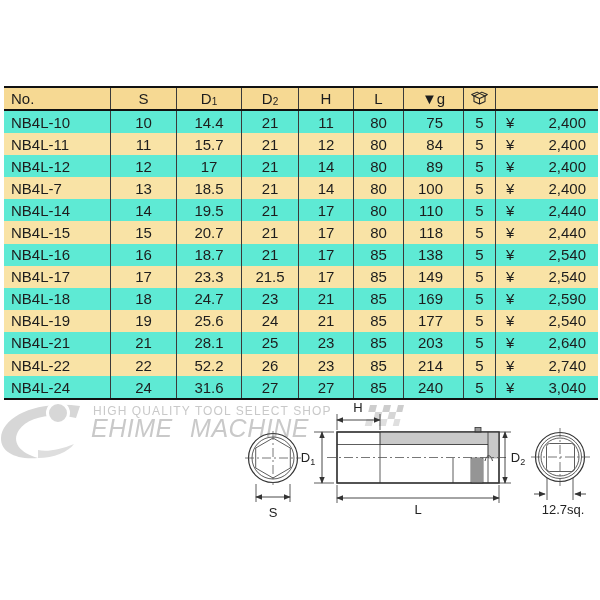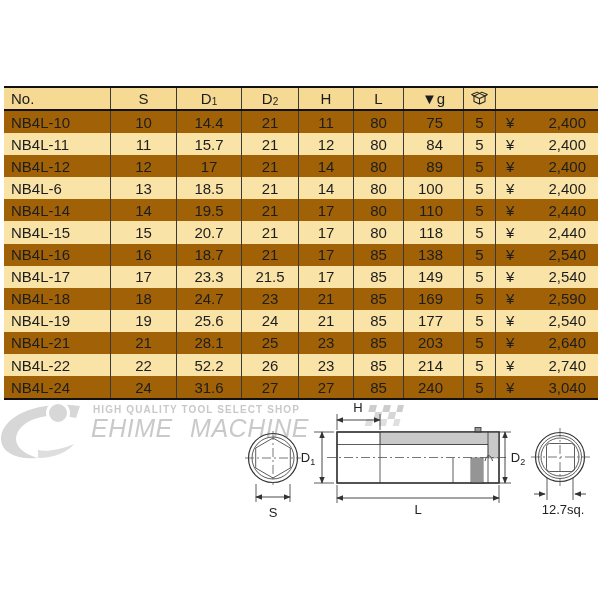--- a/index.html
+++ b/index.html
@@ -7,41 +7,41 @@
     font-family:"Liberation Sans","DejaVu Sans",sans-serif; position:relative; }
   .page { position:absolute; inset:0; }
 
   
   .tbl { position:absolute; left:4px; top:86px; width:594px;
          border-top:2.5px solid var(--tbl-border);
          border-bottom:2.5px solid var(--tbl-border);
          color:var(--txt); }
   .thead { display:flex; height:23px; background:var(--head-bg);
            border-bottom:2px solid var(--tbl-border); align-items:stretch; }
-  .trow  { display:flex; height:22.1px; align-items:stretch; background:#a16207; }
+  .trow  { display:flex; height:22.1px; align-items:stretch; background:#5eead4; }
   .trow:nth-child(even) { background:var(--row-bg); }
   .cell  { display:flex; align-items:center; justify-content:center;
            font-size:15px; border-right:1px solid var(--grid); overflow:hidden; }
   .cell sub { font-size:10px; line-height:1; transform:translateY(3px); }
   .c0 { width:107px; justify-content:flex-start; padding-left:7px; }
   .c1 { width:66px; } .c2 { width:65px; } .c3 { width:57px; }
   .c4 { width:55px; } .c5 { width:50px; }
   .c6 { width:60px; justify-content:flex-end; padding-right:20px; }
   .c7 { width:32px; }
   .c8 { width:97px; border-right:none; }
   .h.c6 { justify-content:center; padding-right:0; }
   .h.c8 { font-size:12px; letter-spacing:0.5px;margin-top:39px; }
   .price { justify-content:space-between; padding:0 7px 0 10px; }
   .pkg-icon svg { display:block; }
 
   
   .brand { position:absolute; left:0; top:396px; width:420px; height:70px;
            color:var(--wm); pointer-events:none; }
   .brand .swoosh { position:absolute; left:0; top:4px; }
-  .tagline { position:absolute; left:93px; top:8px; font-size:10px; font-weight:bold;
+  .tagline { position:absolute; left:93px; top:8px; font-size:12px; font-weight:normal;
              letter-spacing:1.1px; color:var(--wm); white-space:nowrap; }
   .brand-name { position:absolute; left:91px; top:18px; font-size:25px; font-weight:normal;
                 font-style:italic; letter-spacing:0.5px; word-spacing:10px;
                 color:var(--wm); white-space:nowrap; }
   .flag { position:absolute; left:362px; top:9px; }
 
   
   .diagram { position:absolute; left:0; top:390px; width:600px; height:160px; }
   .diagram svg { display:block; }
   .dline { stroke:var(--dline); stroke-width:1.2; fill:none; }
@@ -134,21 +134,21 @@
           <div class="cell c4">14</div>
           <div class="cell c5">80</div>
           <div class="cell c6">89</div>
           <div class="cell c7">5</div>
           <div class="cell c8 price">
             <span>¥</span>
             <span>2,400</span>
           </div>
         </div>
         <div class="trow">
-          <div class="cell c0">NB4L-6</div>
+          <div class="cell c0">NB4L-7</div>
           <div class="cell c1">13</div>
           <div class="cell c2">18.5</div>
           <div class="cell c3">21</div>
           <div class="cell c4">14</div>
           <div class="cell c5">80</div>
           <div class="cell c6">100</div>
           <div class="cell c7">5</div>
           <div class="cell c8 price">
             <span>¥</span>
             <span>2,400</span>

